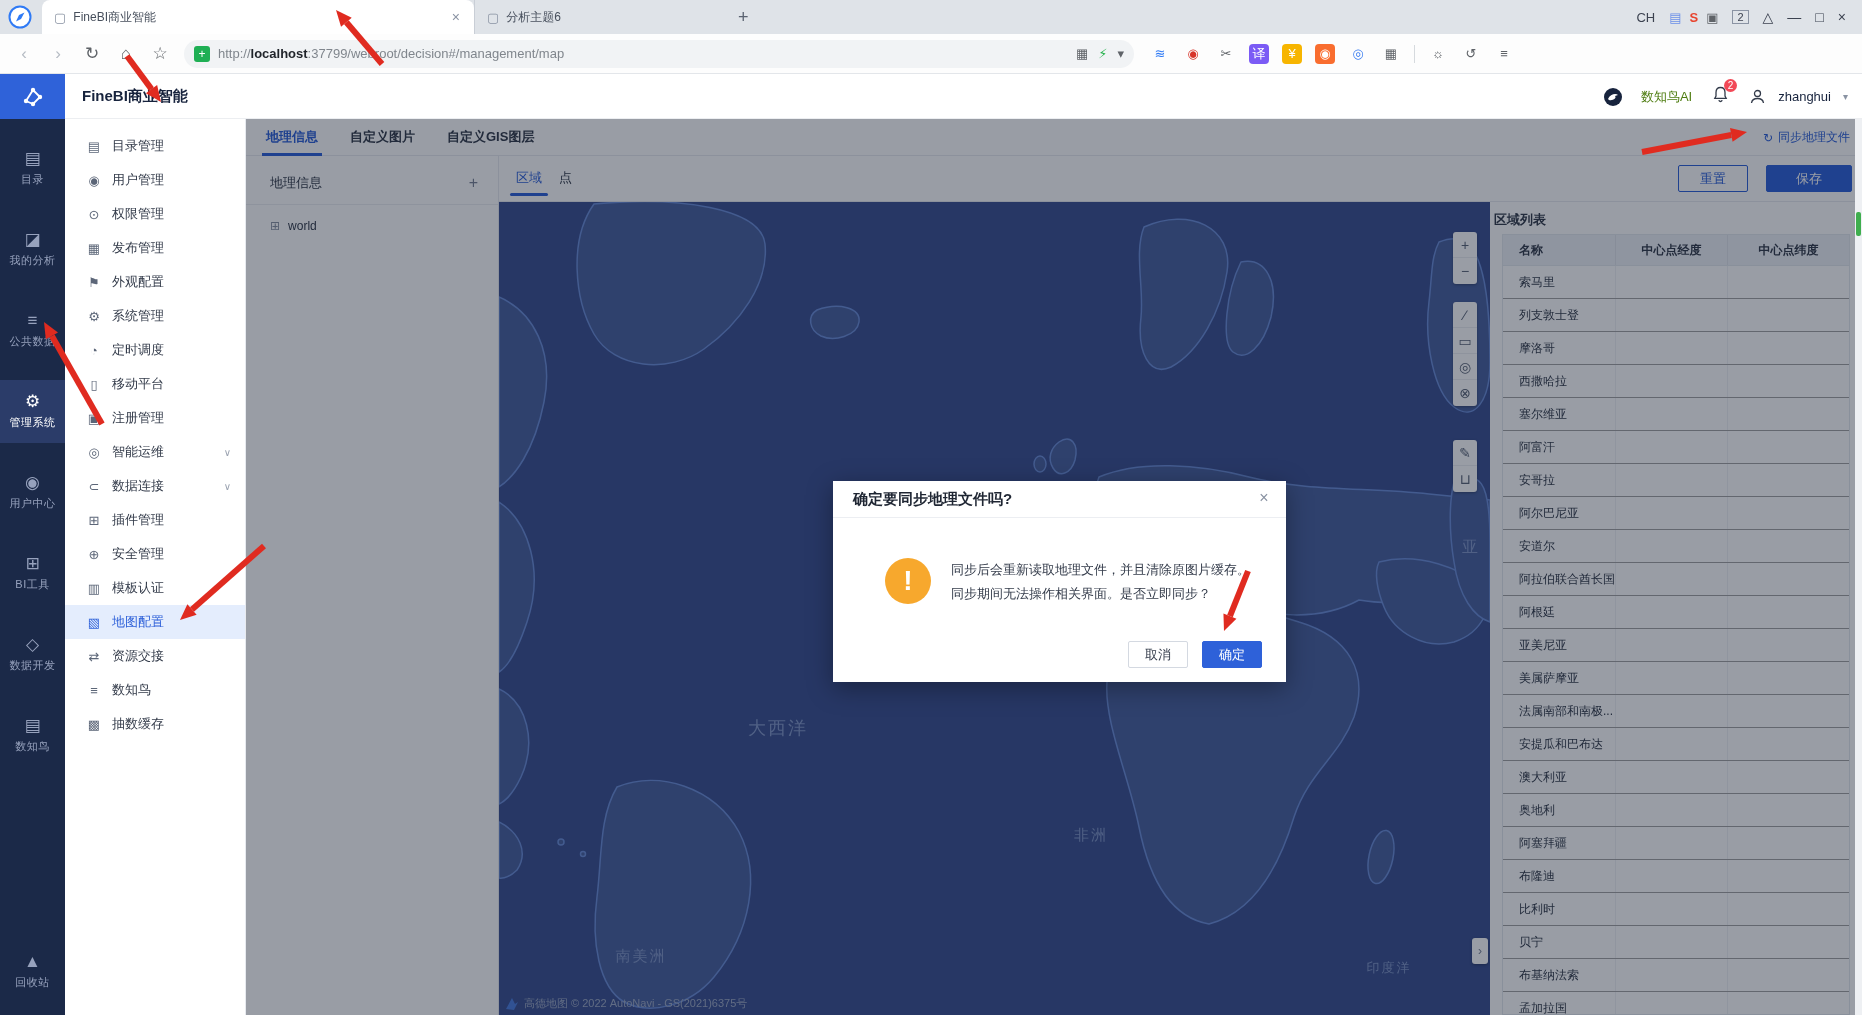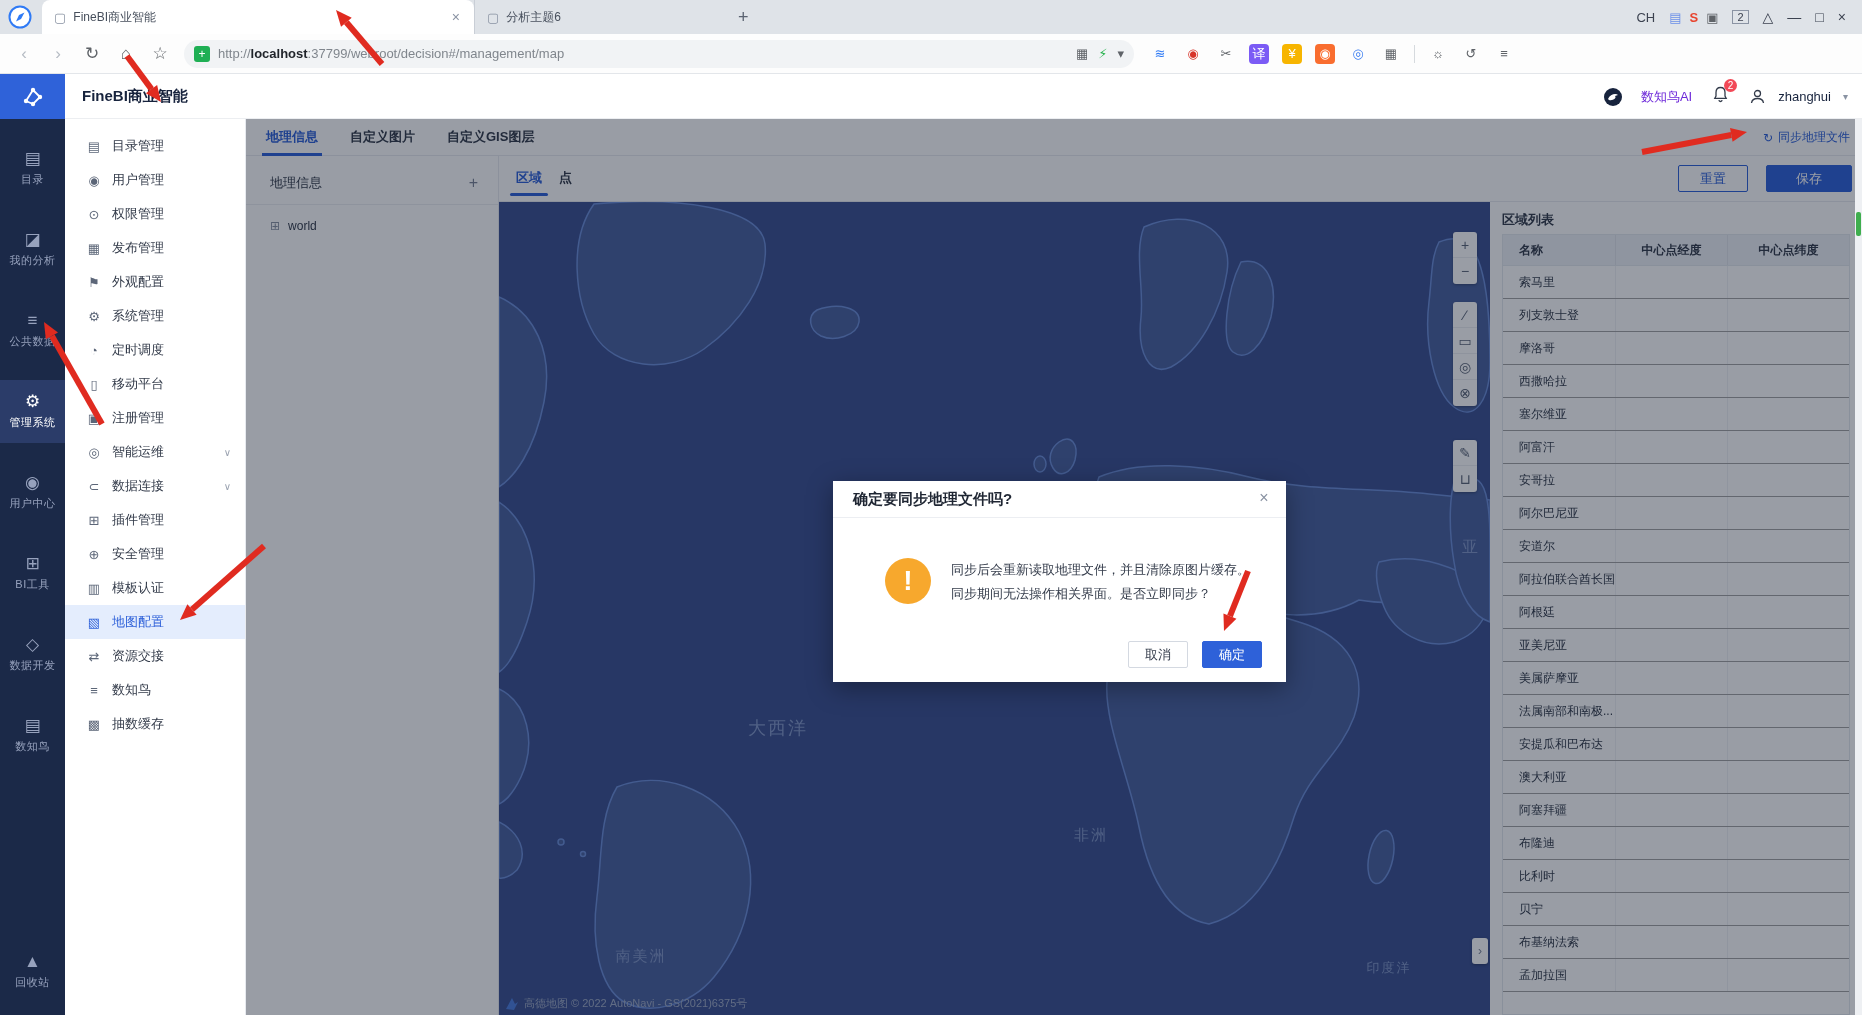--- a/index.html
+++ b/index.html
@@ -32,21 +32,21 @@
   .pillic.flash { color:#27b24d; }
   .extrow { display:flex; align-items:center; gap:13px; margin-left:16px; }
   .ext { width:20px; height:20px; border-radius:4px; display:flex; align-items:center; justify-content:center; font-size:13px; }
   .extdiv { width:1px; height:18px; background:#d6dade; }
 
   
   .appheader { position:absolute; left:0; top:74px; width:100%; height:45px; background:#fff; border-bottom:1px solid #eceef1; z-index:5; }
   .logotile { position:absolute; left:0; top:0; width:65px; height:45px; background:#2f62d9; display:flex; align-items:center; justify-content:center; }
   .apptitle { position:absolute; left:82px; top:13px; font-size:15px; font-weight:bold; color:#17233d; }
   .hdright { position:absolute; right:14px; top:0; height:45px; display:flex; align-items:center; gap:20px; }
-  .aiwrap { display:flex; align-items:center; gap:18px; font-size:13px; color:#6d28d9; }
+  .aiwrap { display:flex; align-items:center; gap:18px; font-size:13px; color:#4d7c0f; }
   .bellwrap { position:relative; }
   .nbadge { position:absolute; right:-8px; top:-7px; background:#f24957; color:#fff; border-radius:8px; font-size:10px; padding:0 4px; line-height:13px; }
   .userwrap { display:flex; align-items:center; gap:12px; font-size:13px; color:#17233d; }
   .chev { color:#8a93a3; font-size:10px; }
 
   
   .sidebar { position:absolute; left:0; top:119px; width:65px; bottom:0; background:#1b2948; display:flex; flex-direction:column; align-items:stretch; z-index:4; }
   .sbitem { display:flex; flex-direction:column; align-items:center; gap:4px; padding:13px 0; margin-top:18px; color:#97a2bd; }
   .sbitem .ic { font-size:17px; line-height:18px; }
   .sbitem .lb { font-size:11px; letter-spacing:0.5px; text-align:center; }
@@ -63,21 +63,21 @@
 
   
   .content { position:absolute; left:246px; top:119px; right:0; bottom:0; background:#eef0f4; }
   .ctabs { position:absolute; left:0; top:0; right:0; height:37px; background:#fff; border-bottom:1px solid #e8ebf0; display:flex; align-items:center; padding-left:20px; gap:32px; }
   .ctab { font-size:13px; color:#333b4a; font-weight:bold; position:relative; height:37px; line-height:35px; }
   .ctab.active { color:#2e61d9; }
   .ctab.active::after { content:""; position:absolute; left:-4px; right:-4px; bottom:0; height:3px; background:#2e61d9; }
   .synclink { position:absolute; right:12px; top:0; height:37px; display:flex; align-items:center; gap:5px; color:#2e61d9; font-size:12px; }
 
   .topbar { position:absolute; left:253px; top:37px; right:0; height:46px; background:#fff; border-bottom:1px solid #e8ebf0; display:flex; align-items:center; }
-  .mtab { font-size:13px; font-weight:bold; color:#333b4a; margin-left:17px; position:relative; height:46px; line-height:44px; }
+  .mtab { font-size:13px; font-weight:normal; color:#333b4a; margin-left:17px; position:relative; height:46px; line-height:44px; }
   .mtab:first-child { margin-left:17px; }
   .mtab.active { color:#2e61d9; }
   .mtab.active::after { content:""; position:absolute; left:-6px; right:-6px; bottom:6px; height:3px; background:#2e61d9; border-radius:2px; }
   .tbbtns { margin-left:auto; display:flex; gap:18px; padding-right:10px; }
   .btn { height:27px; font-size:13px; border-radius:2px; display:flex; align-items:center; justify-content:center; }
   .btn.ghost { width:70px; background:#fff; border:1px solid #2e61d9; color:#2e61d9; }
   .btn.primary { width:86px; background:#2e61d9; border:1px solid #2e61d9; color:#fff; }
 
   .geopanel { position:absolute; left:0; top:37px; width:253px; bottom:0; background:#fff; border-right:1px solid #e8ebf0; }
   .gphead { display:flex; align-items:center; padding:18px 20px 12px 24px; font-size:13px; color:#333b4a; border-bottom:1px solid #eceef2; }
@@ -87,21 +87,21 @@
 
   .mappanel { position:absolute; left:253px; top:83px; width:991px; bottom:0; background:#3b5091; overflow:hidden; }
   .maplabel { position:absolute; color:#8297c8; font-size:13px; transform:translate(-50%,-50%); letter-spacing:2px; }
   .mtools { position:absolute; right:13px; display:flex; flex-direction:column; background:#fff; border-radius:3px; box-shadow:0 1px 3px rgba(0,0,0,.3); }
   .mtool { width:24px; height:26px; display:flex; align-items:center; justify-content:center; color:#5c6678; font-size:14px; border-bottom:1px solid #eceef2; }
   .mtool:last-child { border-bottom:none; }
   .collapsebtn { position:absolute; right:2px; top:736px; width:16px; height:26px; background:#fff; border-radius:3px; color:#7a8496; display:flex; align-items:center; justify-content:center; font-size:12px; box-shadow:0 1px 3px rgba(0,0,0,.3); }
   .attrib { position:absolute; left:6px; bottom:4px; display:flex; align-items:center; gap:5px; font-size:11px; color:#9fabc6; }
 
   .regionpanel { position:absolute; left:1244px; top:83px; right:0; bottom:0; background:#fff; }
-  .rptitle { font-size:13px; font-weight:bold; color:#333b4a; padding:9px 0 6px 12px; }
+  .rptitle { font-size:13px; font-weight:bold; color:#333b4a; padding:9px 0 6px 4px; }
   .rtable { position:absolute; left:12px; right:12px; top:32px; bottom:0; overflow:hidden; border:1px solid #e4e8ee; }
   .rthead { display:flex; background:#eef1f6; height:31px; border-bottom:1px solid #e4e8ee; }
   .rth { font-size:12px; font-weight:bold; color:#333b4a; display:flex; align-items:center; justify-content:center; border-right:1px solid #e0e4ea; }
   .rth:first-child { justify-content:flex-start; padding-left:16px; }
   .rth:last-child { border-right:none; }
   .rtr { display:flex; height:33px; border-bottom:1px solid #a3a3a3; }
   .rtd { font-size:12px; color:#333b4a; display:flex; align-items:center; padding-left:16px; border-right:1px solid #f0f2f5; }
   .rtd:last-child { border-right:none; }
   .c1 { width:113px; } .c2 { width:112px; } .c3 { flex:1; }
 
@@ -524,20 +524,25 @@
               <div class="rtd c1">安提瓜和巴布达</div>
               <div class="rtd c2"></div>
               <div class="rtd c3"></div>
             </div>
             <div class="rtr">
               <div class="rtd c1">澳大利亚</div>
               <div class="rtd c2"></div>
               <div class="rtd c3"></div>
             </div>
             <div class="rtr">
+              <div class="rtd c1">奥地利</div>
+              <div class="rtd c2"></div>
+              <div class="rtd c3"></div>
+            </div>
+            <div class="rtr">
               <div class="rtd c1">阿塞拜疆</div>
               <div class="rtd c2"></div>
               <div class="rtd c3"></div>
             </div>
             <div class="rtr">
               <div class="rtd c1">布隆迪</div>
               <div class="rtd c2"></div>
               <div class="rtd c3"></div>
             </div>
             <div class="rtr">

